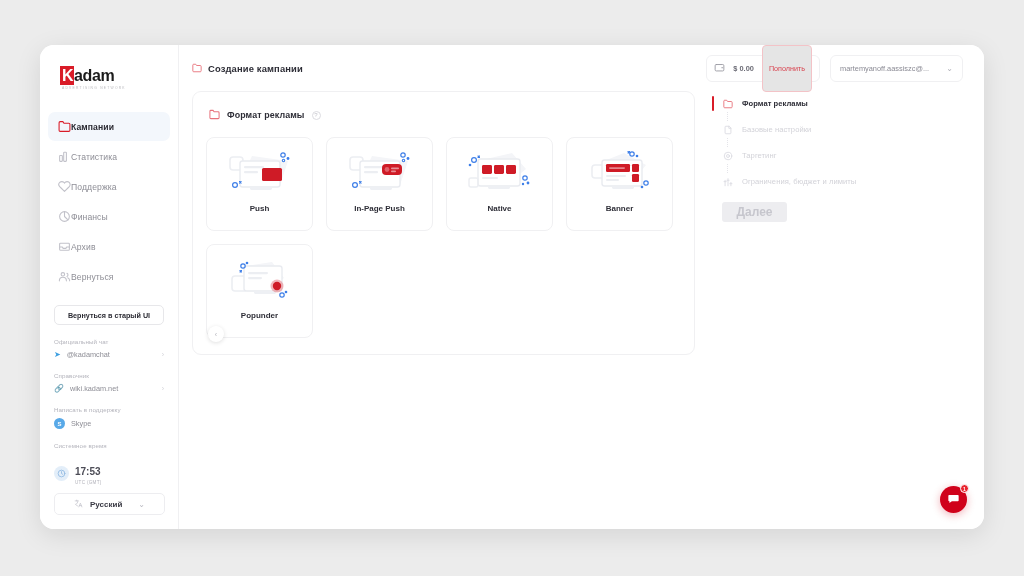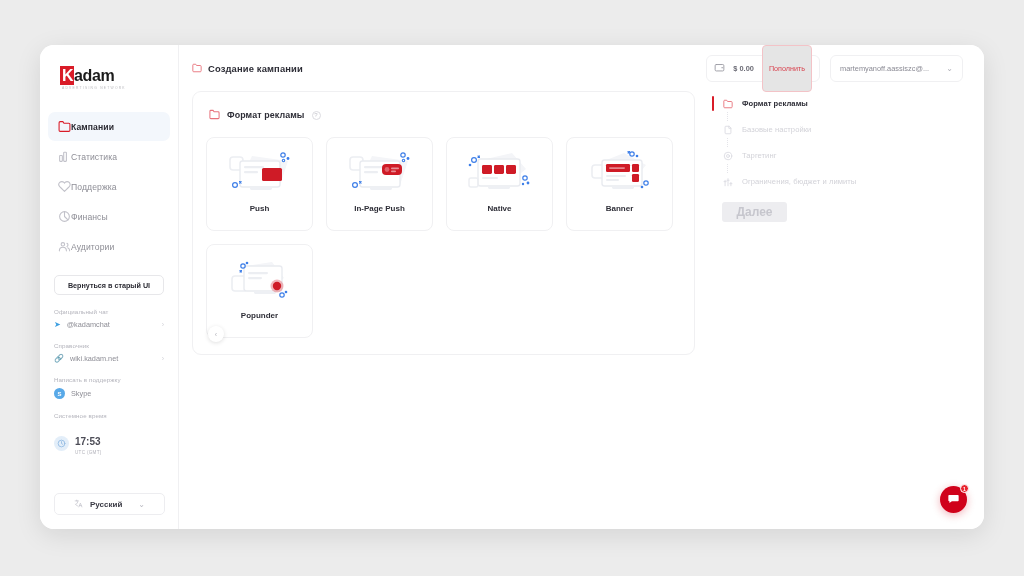--- a/index.html
+++ b/index.html
@@ -258,31 +258,40 @@
       <div class="nav-item">
         <span class="nav-icon">
           <svg width="13" height="13" viewBox="0 0 24 24" fill="none" stroke="#c2c2ca" stroke-width="2" stroke-linecap="round" stroke-linejoin="round">
             <circle cx="12" cy="12" r="9"></circle>
             <path d="M12 3v9l6.4 6.4"></path>
           </svg>
         </span>
         <span class="lbl">Финансы</span>
       </div>
 
+      <div class="nav-item">
+        <span class="nav-icon">
+          <svg width="13" height="13" viewBox="0 0 24 24" fill="none" stroke="#c2c2ca" stroke-width="2" stroke-linecap="round" stroke-linejoin="round">
+            <path d="M3 13h5l1.5 2.5h5L16 13h5"></path>
+            <path d="M4.5 6h15a1.5 1.5 0 0 1 1.5 1.5V17a2 2 0 0 1-2 2H5a2 2 0 0 1-2-2V7.5A1.5 1.5 0 0 1 4.5 6z"></path>
+          </svg>
+        </span>
+        <span class="lbl">Архив</span>
+      </div>
 
       <div class="nav-item">
         <span class="nav-icon">
           <svg width="13" height="13" viewBox="0 0 24 24" fill="none" stroke="#c2c2ca" stroke-width="2" stroke-linecap="round" stroke-linejoin="round">
             <circle cx="9" cy="8" r="3.2"></circle>
             <path d="M2.5 20a6.5 6.5 0 0 1 13 0"></path>
             <path d="M16.5 6.2a3 3 0 0 1 0 5.6"></path>
             <path d="M18 14.3a6 6 0 0 1 3.5 5.7"></path>
           </svg>
         </span>
-        <span class="lbl">Аудитории</span>
+        <span class="lbl">Вернуться</span>
       </div>
     </nav>
 
     <div class="old-ui-btn">Вернуться в старый UI</div>
 
     <div class="side-block">
       <div class="side-cap">Официальный чат</div>
       <div class="side-row">
         <span class="tg-ic">➤</span>
         <span class="txt">@kadamchat</span>

